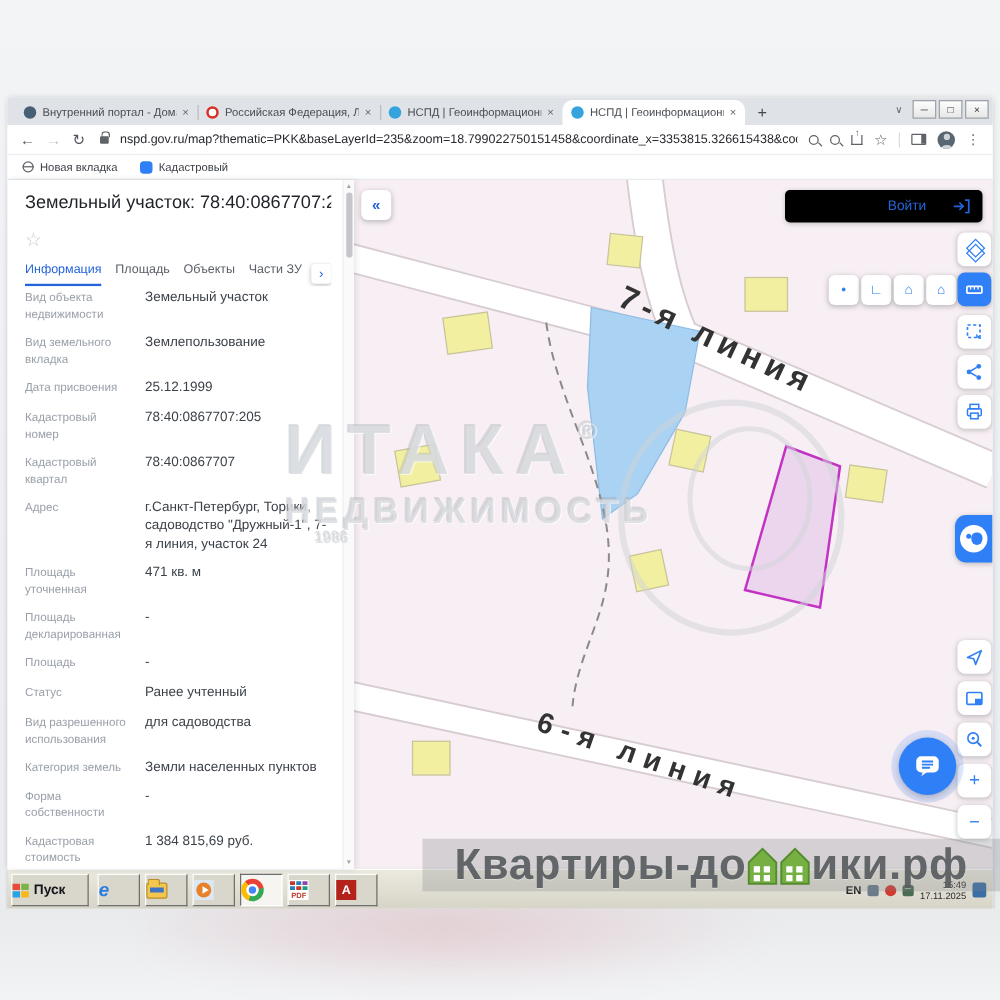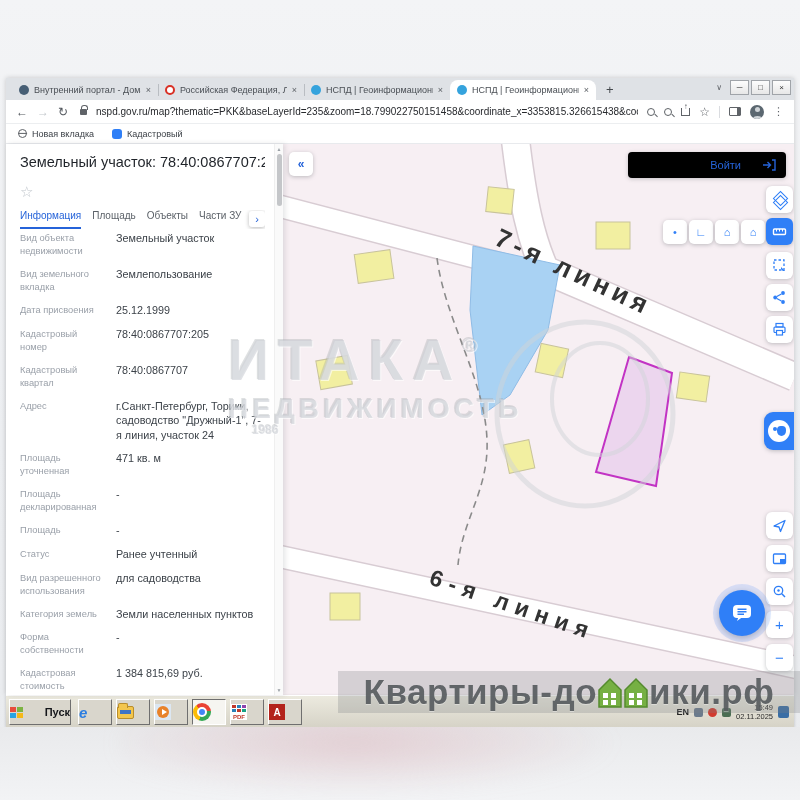--- a/index.html
+++ b/index.html
@@ -92,21 +92,21 @@
   .wm-title { font-size:57px; font-weight:bold; letter-spacing:9px; line-height:1; }
   .wm-reg { font-size:20px; vertical-align:28px; letter-spacing:0; }
   .wm-sub { font-size:28px; font-weight:bold; letter-spacing:4px; margin-top:4px; }
   .wm-year { position:absolute; left:24px; top:91px; font-size:12px; font-weight:bold; }
   .wm-swirl { position:absolute; left:252px; top:-28px; }
   .wm-band { position:absolute; left:338px; top:671px; width:462px; height:42px; z-index:60; background:rgba(125,128,132,.28); display:flex; align-items:center; justify-content:center; pointer-events:none; }
   .wm-band-text { font-size:35px; font-weight:bold; color:rgba(80,84,88,.88); text-shadow:0 1px 0 rgba(255,255,255,.35); letter-spacing:0.5px; white-space:nowrap; }
 
   
   .taskbar { position:absolute; left:6px; top:695px; width:788px; height:32px; background:linear-gradient(#eceadf,#d6d3c7); border-top:1px solid #fff; box-shadow:0 1px 3px rgba(0,0,0,.2); }
-  .tb-btn { position:absolute; top:3px; height:26px; background:#d9d6cc; border:1px solid; border-color:#ffffff #6f6f6f #6f6f6f #ffffff; display:flex; align-items:center; justify-content:space-between; gap:4px; }
+  .tb-btn { position:absolute; top:3px; height:26px; background:#d9d6cc; border:1px solid; border-color:#ffffff #6f6f6f #6f6f6f #ffffff; display:flex; align-items:center; justify-content:flex-start; gap:4px; }
   .tb-btn.pressed { border-color:#6f6f6f #ffffff #ffffff #6f6f6f; background:#f6f5f1; }
   .start-label { font-size:11px; font-weight:bold; color:#14161a; }
   .winflag { width:13px; height:11px; display:grid; grid-template-columns:1fr 1fr; grid-template-rows:1fr 1fr; gap:1px; }
   .winflag i { display:block; }
   .ie-e { font-size:15px; font-weight:bold; font-style:italic; color:#2a7de1; }
   .folder-ic { width:17px; height:13px; background:#f3c64d; border:1px solid #b98d2a; border-radius:2px; position:relative; }
   .folder-ic::before { content:""; position:absolute; top:-4px; left:0; width:8px; height:4px; background:#f3c64d; border:1px solid #b98d2a; border-bottom:none; border-radius:2px 2px 0 0; }
   .folder-ic::after { content:""; position:absolute; top:3px; left:2px; right:2px; height:4px; background:#3f74c4; }
   .media-ic { width:16px; height:16px; background:#dce7f2; display:flex; align-items:center; justify-content:center; }
   .media-ball { width:12px; height:12px; border-radius:50%; background:#e8822a; position:relative; }
@@ -467,21 +467,21 @@
       <span class="adobe-ic">A</span>
     </div>
 
   <div class="tray">
     <span class="tray-lang">EN</span>
     <span class="tray-dot" style="background:#6b7b8c"></span>
     <span class="tray-dot" style="background:#d23b2f;border-radius:50%"></span>
     <span class="tray-dot" style="background:#4a6d52"></span>
     <span class="tray-clock">
       <div>15:49</div>
-      <div>02.11.2025</div>
+      <div>17.11.2025</div>
     </span>
     <span class="tray-kb"></span>
   </div>
 </div>
 
 <div class="bottom-strip">
     <div class="blob"></div>
   </div>
 
 </body></html>

